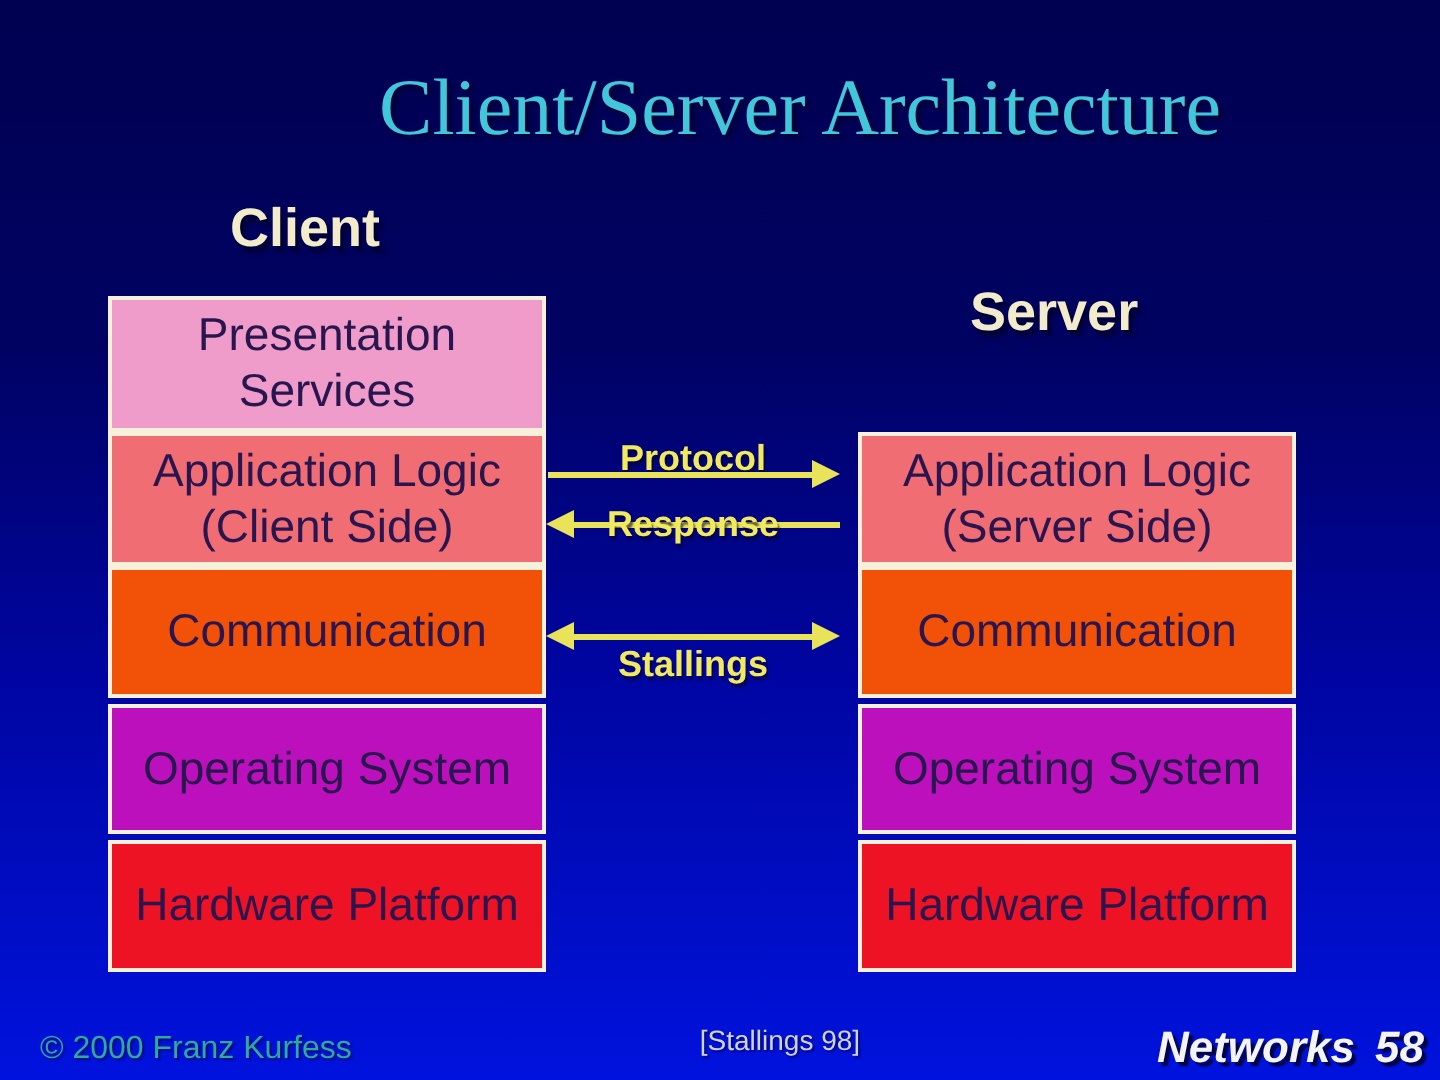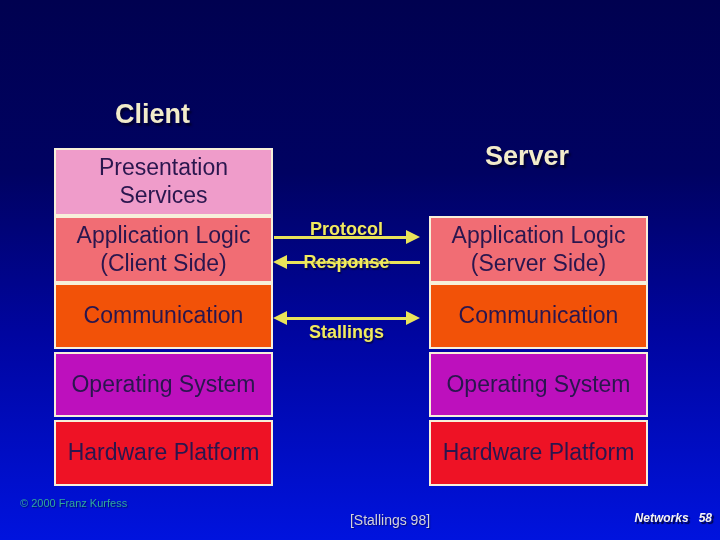--- a/index.html
+++ b/index.html
@@ -32,38 +32,39 @@
   .alabel{
     position:absolute;left:0;width:100%;text-align:center;
     font-size:18px;font-weight:bold;color:#f1ea5e;
     text-shadow:1px 2px 1px rgba(5,5,40,0.6);white-space:nowrap;
   }
   .aline{position:absolute;height:3px;background:#e9e35a;}
   .ahead{position:absolute;width:0;height:0;border-top:7px solid transparent;border-bottom:7px solid transparent;}
   .ahead-right{border-left:14px solid #e9e35a;}
   .ahead-left{border-right:14px solid #e9e35a;}
   .footer-copy{
-    position:absolute;left:20px;top:497px;font-size:11px;color:#2fa99a;
+    position:absolute;left:20px;top:516px;font-size:16px;color:#2fa99a;
     text-shadow:1px 1px 1px rgba(0,0,40,0.5);
   }
   .footer-cite{
     position:absolute;left:260px;top:512px;width:260px;text-align:center;
     font-size:14px;color:#d2d2dc;text-shadow:1px 1px 1px rgba(0,0,40,0.5);
   }
   .footer-right{
-    position:absolute;right:8px;top:511px;font-size:12px;font-weight:bold;
+    position:absolute;right:8px;top:511px;font-size:22px;font-weight:bold;
     font-style:italic;color:#f4f4f4;text-shadow:2px 2px 1px rgba(0,0,30,0.8);
   }
   .footer-right .page{margin-left:10px;}
 </style>
 </head>
 <body>
 
 <div class="slide">
 
+  <div class="title">Client/Server Architecture</div>
 
   <div class="col-header client-header">Client</div>
   <div class="col-header server-header">Server</div>
 
   <div class="stack client-stack">
     <div class="layer" style="height: 68px; background-color: rgb(239, 156, 202);">Presentation
 Services</div>
     <div class="layer" style="height: 67px; background-color: rgb(241, 109, 116);">Application Logic
 (Client Side)</div>
     <div class="layer" style="height: 66px; background-color: rgb(242, 82, 8);">Communication</div>

